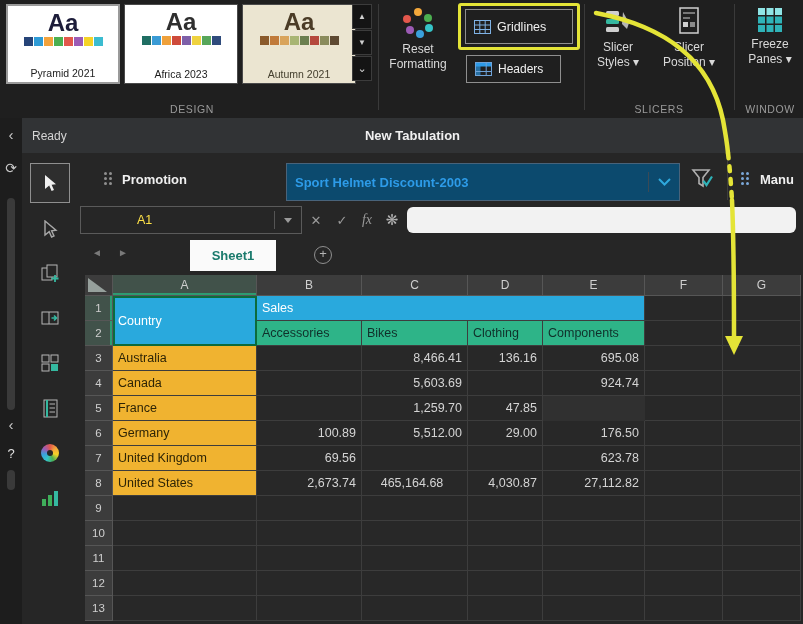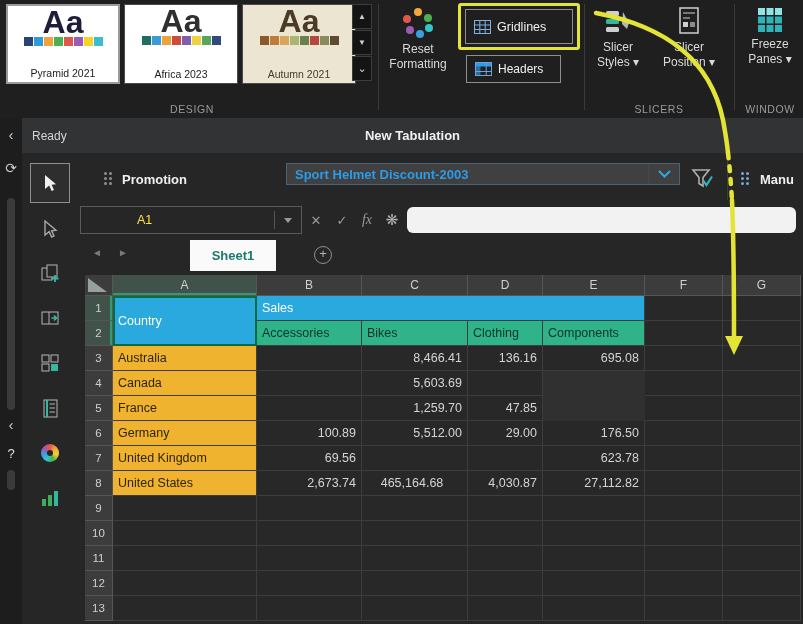--- a/index.html
+++ b/index.html
@@ -6,21 +6,21 @@
   html,body{background:#111}
   body{font-family:"Liberation Sans",sans-serif}
   .app{position:relative;width:803px;height:624px;background:#262626;overflow:hidden;color:#ddd}
 
   
   .ribbon{position:absolute;left:0;top:0;width:803px;height:118px;background:#1f1f1f}
   .vsep{position:absolute;top:4px;height:106px;width:1px;background:#3a3a3a}
   .group-label{position:absolute;bottom:3px;font-size:10.5px;letter-spacing:.6px;color:#9a9a9a;text-align:center;overflow:hidden;white-space:nowrap}
   .theme-card{position:absolute;top:4px;width:114px;height:80px;background:#fff;border:1px solid #4a4a4a;display:flex;flex-direction:column;align-items:center;cursor:pointer}
   .theme-card.selected{border:2px solid #9a9a9a}
-  .aa{font-size:32px;font-weight:700;line-height:27px;margin-top:3px}
+  .aa{font-size:24px;font-weight:700;line-height:27px;margin-top:3px}
   .t1 .aa{color:#1d1d3a}.t2 .aa{color:#2f2f2f}.t3 .aa{color:#4a3b26}
   .swatches{display:flex;gap:1px;margin-top:1px}
   .sw{width:9px;height:9px;display:inline-block}
   .theme-label{margin-top:auto;width:100%;text-align:center;font-size:10.5px;color:#1c1c1c;padding-bottom:3px;white-space:nowrap}
   .t3{background:#EBE5D1}.t3 .theme-label{color:#45402f}
   .gal-btn{position:absolute;left:352px;width:20px;height:25px;background:#141414;border:1px solid #3c3c3c;color:#cfcfcf;font-size:8px;display:flex;align-items:center;justify-content:center;cursor:pointer}
   .rbn-block{position:absolute;top:2px;display:flex;flex-direction:column;align-items:center;cursor:pointer}
   .rbn-lines{font-size:12px;color:#d9d9d9;line-height:15px;text-align:center}
   .dots{position:relative;width:30px;height:30px;margin:6px auto 4px}
   .dots i{position:absolute;border-radius:50%;width:8px;height:8px}
@@ -42,21 +42,21 @@
   .tool-btn{position:absolute;left:8px;width:40px;height:40px;display:flex;align-items:center;justify-content:center;cursor:pointer}
   .tool-btn.selected{border:1px solid #8f8f8f;background:#2e2e2e}
   .wheel{width:18px;height:18px;border-radius:50%;background:conic-gradient(#e2574c,#f4a83b,#f5d327,#4caf50,#35c4c8,#3aa0dc,#9c5bb5,#e2574c);position:relative}
   .wheel::after{content:"";position:absolute;left:6px;top:6px;width:6px;height:6px;border-radius:50%;background:#262626}
 
   
   .grip{position:absolute;display:grid;grid-template-columns:3px 3px;gap:2px;cursor:grab}
   .grip i{width:3px;height:3px;border-radius:50%;background:#8f8f8f}
   .grip.blue i{background:#7AA7D8}
   .slicer-label{position:absolute;font-size:13px;font-weight:600;color:#f0f0f0;white-space:nowrap}
-  .combo{position:absolute;left:286px;top:163px;width:394px;height:22px;background:#404040;border:1px solid #49637a;display:flex;align-items:center;cursor:pointer}
+  .combo{position:absolute;left:286px;top:163px;width:394px;height:38px;background:#0c4a6e;border:1px solid #49637a;display:flex;align-items:center;cursor:pointer}
   .combo-value{flex:1;padding-left:8px;font-size:13px;font-weight:600;color:var(--combo-text-blue,#2D9BE8);white-space:nowrap;overflow:hidden}
   .combo-divider{width:1px;height:20px;background:#3a4a56}
   .combo-caret{width:30px;display:flex;align-items:center;justify-content:center}
   .bar-divider{position:absolute;left:727px;top:158px;width:1px;height:42px;background:#3d3d3d}
 
   
   .namebox{position:absolute;left:80px;top:206px;width:222px;height:28px;background:#262626;border:1px solid #5a5a5a;display:flex;align-items:center;cursor:pointer}
   .namebox-text{padding-left:56px;font-size:12.5px;color:#fde047;flex:1}
   .nb-div{width:1px;height:18px;background:#555}
   .nb-caret{width:0;height:0;border-left:4px solid transparent;border-right:4px solid transparent;border-top:5px solid #9a9a9a;margin:0 9px}
@@ -386,20 +386,21 @@
       <div class="cell num" style="grid-area: 4 / 3;"></div>
       <div class="cell num" style="grid-area: 4 / 4;">8,466.41</div>
       <div class="cell num" style="grid-area: 4 / 5;">136.16</div>
       <div class="cell num" style="grid-area: 4 / 6;">695.08</div>
       <div class="cell" style="grid-area: 4 / 7;"></div>
       <div class="cell" style="grid-area: 4 / 8;"></div>
       <div class="cell c-orange" style="grid-area: 5 / 2;">Canada</div>
       <div class="cell num" style="grid-area: 5 / 3;"></div>
       <div class="cell num" style="grid-area: 5 / 4;">5,603.69</div>
       <div class="cell num" style="grid-area: 5 / 5;"></div>
+      <div class="cell num" style="grid-area: 5 / 6;">924.74</div>
       <div class="cell" style="grid-area: 5 / 7;"></div>
       <div class="cell" style="grid-area: 5 / 8;"></div>
       <div class="cell c-orange" style="grid-area: 6 / 2;">France</div>
       <div class="cell num" style="grid-area: 6 / 3;"></div>
       <div class="cell num" style="grid-area: 6 / 4;">1,259.70</div>
       <div class="cell num" style="grid-area: 6 / 5;">47.85</div>
       <div class="cell" style="grid-area: 6 / 7;"></div>
       <div class="cell" style="grid-area: 6 / 8;"></div>
       <div class="cell c-orange" style="grid-area: 7 / 2;">Germany</div>
       <div class="cell num" style="grid-area: 7 / 3;">100.89</div>

